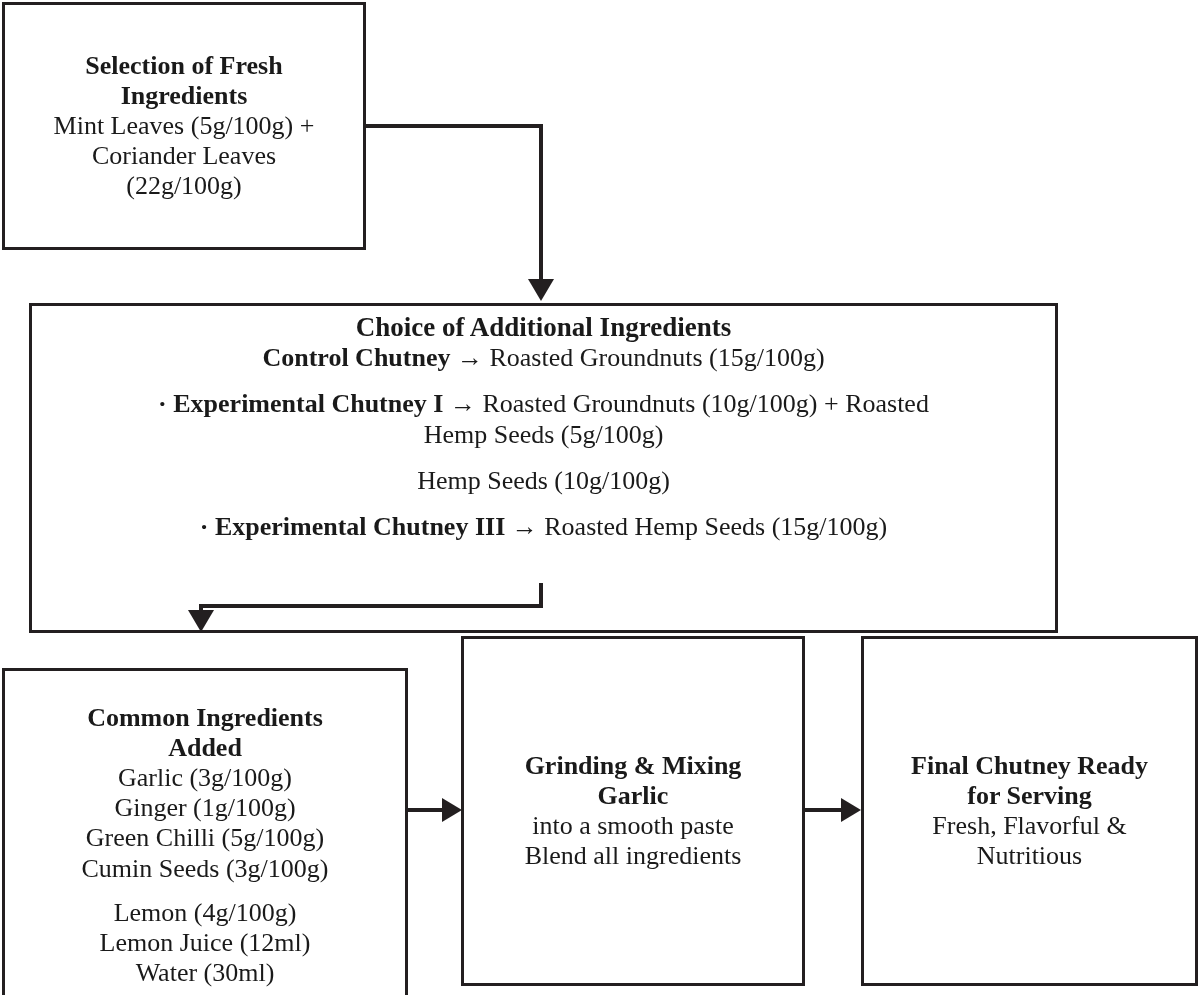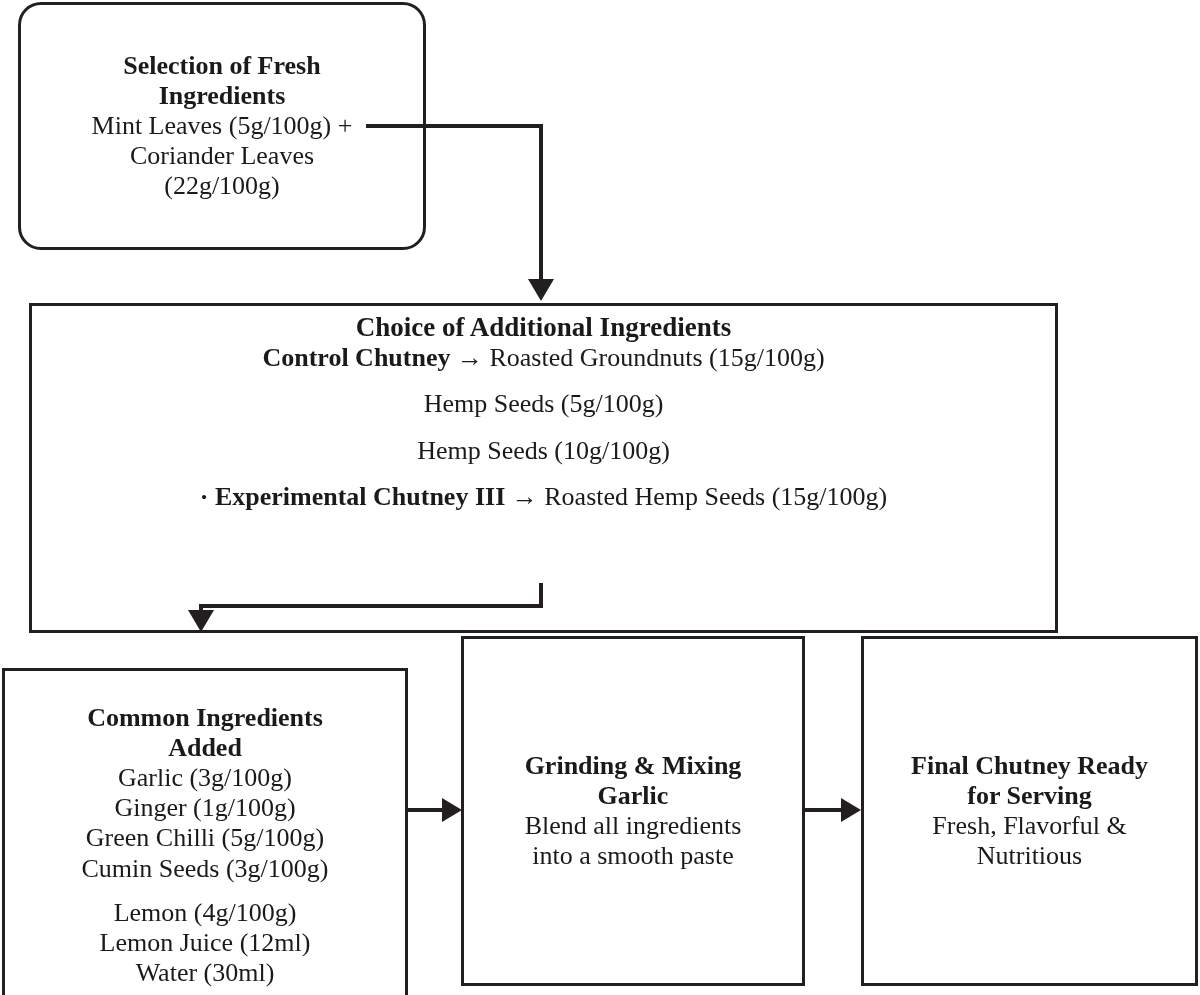--- a/index.html
+++ b/index.html
@@ -37,23 +37,22 @@
   .line {
     display: block;
     white-space: nowrap;
   }
   .wrapline {
     display: block;
   }
 
   
   #box-selection {
-    left: 18px; top: 2px; width: 408px; height: 248px;
+    left: 2px; top: 2px; width: 364px; height: 248px;
     font-size: 26px;
-    border-radius: 23px;
   }
   #box-selection .ttl { font-size: 26px; }
 
   
   #box-choice {
     left: 29px; top: 303px; width: 1029px; height: 330px;
     font-size: 26px;
     justify-content: flex-start;
     padding-top: 6px;
   }
@@ -114,20 +113,21 @@
   <div class="conn h" style="left:366px; top:124px; width:177px;"></div>
   <div class="conn v" style="left:539px; top:124px; height:155px;"></div>
   <div class="arrowhead arrow-down" style="left:528px; top:279px;"></div>
 
   <div class="box" id="box-choice">
     <span class="line hdr">Choice of Additional Ingredients</span>
 
     <span class="line"><b>Control Chutney</b><span> → </span><span>Roasted Groundnuts (15g/100g)</span></span>
 
     <div class="variant">
+      <span class="wrapline"><b>· </b><b>Experimental Chutney I</b><span> → </span><span>Roasted Groundnuts (10g/100g) + Roasted</span></span>
       <span class="wrapline">Hemp Seeds (5g/100g)</span>
     </div>
 
     <div class="variant">
       <span class="wrapline">Hemp Seeds (10g/100g)</span>
     </div>
 
     <div class="variant">
       <span class="wrapline"><b>· </b><b>Experimental Chutney III</b><span> → </span><span>Roasted Hemp Seeds (15g/100g)</span></span>
     </div>
@@ -149,22 +149,22 @@
     <span class="line">Lemon Juice (12ml)</span>
     <span class="line">Water (30ml)</span>
   </div>
 
   <div class="conn h" style="left:408px; top:808px; width:38px;"></div>
   <div class="arrowhead arrow-right" style="left:442px; top:798px;"></div>
 
   <div class="box" id="box-grinding">
     <span class="line ttl">Grinding &amp; Mixing</span>
     <span class="line ttl">Garlic</span>
+    <span class="line">into a smooth paste</span>
     <span class="line">Blend all ingredients</span>
-    <span class="line">into a smooth paste</span>
   </div>
 
   <div class="conn h" style="left:805px; top:808px; width:38px;"></div>
   <div class="arrowhead arrow-right" style="left:841px; top:798px;"></div>
 
   <div class="box" id="box-final">
     <span class="line ttl">Final Chutney Ready</span>
     <span class="line ttl">for Serving</span>
     <span class="line">Fresh, Flavorful &amp;</span>
     <span class="line">Nutritious</span>

